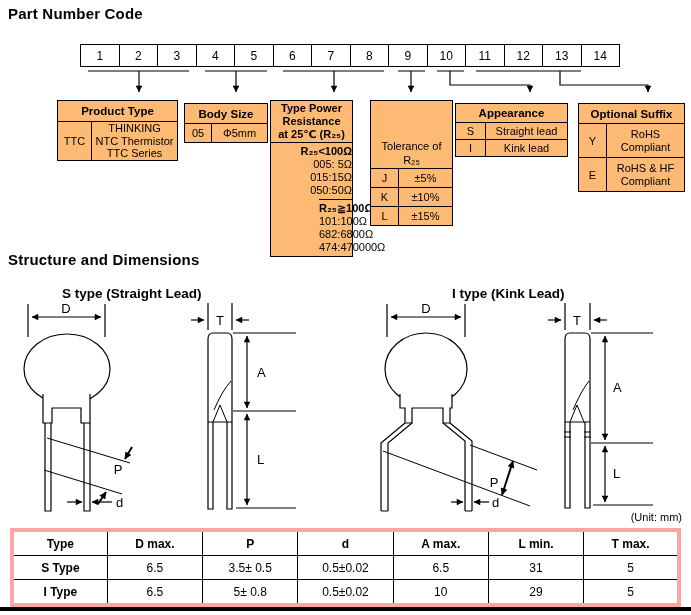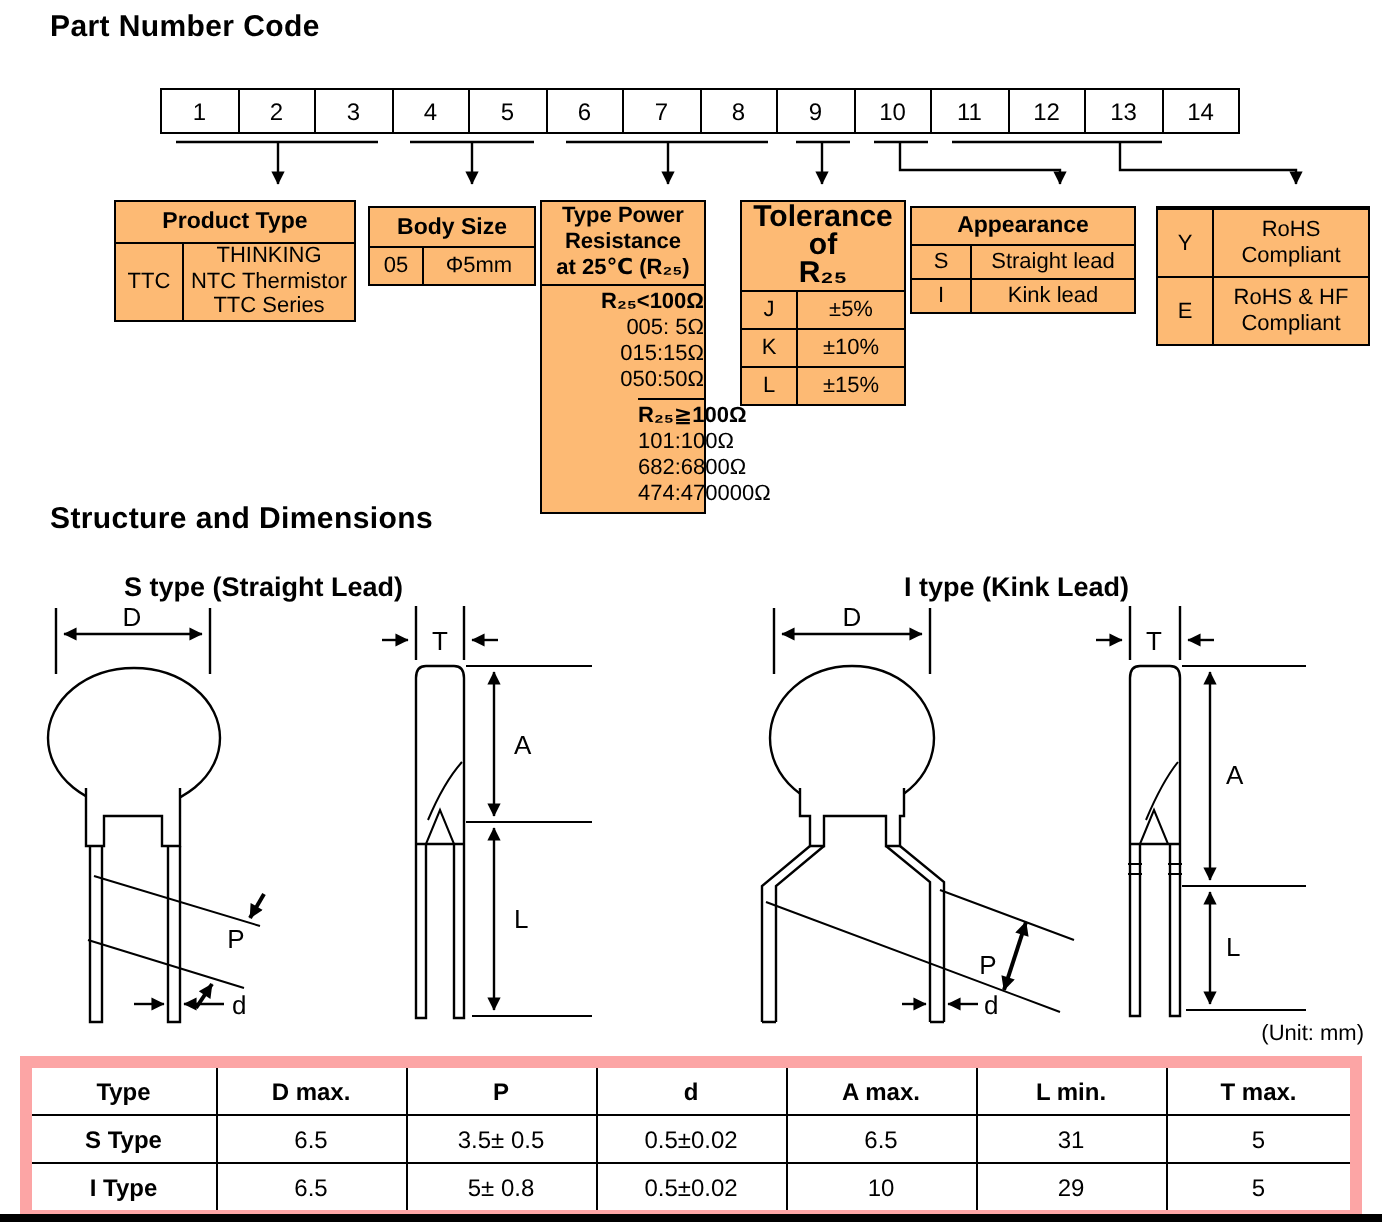--- a/index.html
+++ b/index.html
@@ -1,56 +1,56 @@
 <!DOCTYPE html>
 <html><head>
 <meta charset="utf-8">
 <style>
   html,body{margin:0;padding:0;background:#fff;}
   .page{position:relative;width:691px;height:615px;background:#fff;overflow:hidden;
         font-family:"Liberation Sans","DejaVu Sans",sans-serif;color:#000;}
-  .h1{position:absolute;left:8px;font-size:15px;font-weight:bold;letter-spacing:.2px;margin-left:17px;}
+  .h1{position:absolute;left:8px;font-size:15px;font-weight:bold;letter-spacing:.2px;}
   
   .digit-row{position:absolute;left:80px;top:44px;display:flex;border:1.5px solid #000;background:#fff;}
   .digit{width:37.5px;height:21px;display:flex;align-items:center;justify-content:center;
          font-size:12px;border-right:1.5px solid #000;}
   .digit:last-child{border-right:none;}
   
   .pbox{position:absolute;border:1.5px solid #000;background:#fdba74;font-size:11px;text-align:center;box-sizing:border-box;}
   .pbox-h{font-weight:bold;font-size:11.5px;border-bottom:1.5px solid #000;display:flex;
           align-items:center;justify-content:center;}
   .flexr{display:flex;}
   .code-col{border-right:1.2px solid #000;display:flex;align-items:center;justify-content:center;}
   .val-col{flex:1;display:flex;flex-direction:column;align-items:center;justify-content:center;line-height:12.5px;}
   .zp-h{font-weight:bold;font-size:11px;line-height:13px;padding:1px 0;border-bottom:1.2px solid #000;}
   .zp-sec{line-height:13px;padding:2px 0;text-align:right;}
   .zp-sec.second{border-top:1.2px solid #000;margin-left:48px;}
   .zp-title{font-weight:bold;}
   .tol-row{display:flex;height:18px;border-top:1px solid #000;}
   .tol-row .code-col{width:27px;}
   .tol-row .val-col{line-height:17px;}
-  .tol-h{font-weight:bold;font-size:15px;line-height:14px;padding:1px 0;}
+  .tol-h{font-weight:normal;font-size:11px;line-height:14px;padding:1px 0;margin-top:37px;}
   .app-row{display:flex;height:16px;border-top:1px solid #000;}
   .app-row .code-col{width:29px;}
   .opt-row{display:flex;height:33px;border-top:1px solid #000;}
   .opt-row .code-col{width:27px;}
   .opt-row .val-col{line-height:13px;}
   
   .connectors{position:absolute;left:0;top:68px;}
   .dims{position:absolute;left:0;top:280px;}
   .ln{stroke:#000;stroke-width:1.2;fill:none;}
   .thin{stroke:#000;stroke-width:1;fill:none;}
   .thk{stroke:#000;stroke-width:2;fill:none;}
   .wht{fill:#fff;}
   .dims text{font-size:13px;fill:#000;font-family:"Liberation Sans","DejaVu Sans",sans-serif;}
   .dtitle{position:absolute;font-size:13.5px;font-weight:bold;}
   .unit-note{position:absolute;right:9px;top:511px;font-size:11px;}
   
   .dim-table{position:absolute;left:10px;top:528px;width:671px;border-collapse:collapse;
-             table-layout:fixed;font-size:12px;text-align:center;border:6px solid #fca5a5;}
+             table-layout:fixed;font-size:12px;text-align:center;border:4px solid #fca5a5;}
   .dim-table th,.dim-table td{border:1px solid #000;height:23px;padding:0;}
   .dim-table th{font-weight:bold;border-bottom:1.5px solid #000;}
   .dim-table td.tname{font-weight:bold;}
   .bottom-bar{position:absolute;left:0;top:607px;width:691px;height:4px;background:#000;}
 </style>
 </head>
 <body>
 
 <div class="page">
 
@@ -153,20 +153,21 @@
       <div class="code-col">S</div>
       <div class="val-col">Straight lead</div>
     </div>
     <div class="app-row">
       <div class="code-col">I</div>
       <div class="val-col">Kink lead</div>
     </div>
   </div>
 
   <div class="pbox" style="left:578px;top:103px;width:107px">
+    <div class="pbox-h" style="height:19px;border-bottom:none">Optional Suffix</div>
     <div class="opt-row">
       <div class="code-col">Y</div>
       <div class="val-col" style="padding:0 6px">RoHS Compliant</div>
     </div>
     <div class="opt-row">
       <div class="code-col">E</div>
       <div class="val-col" style="padding:0 6px">RoHS &amp; HF Compliant</div>
     </div>
   </div>
 

